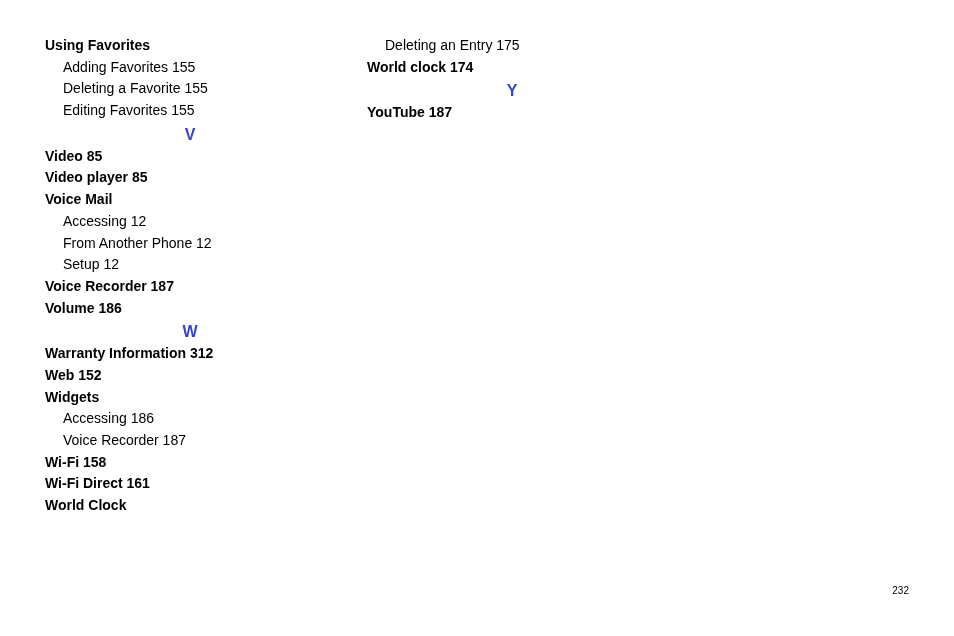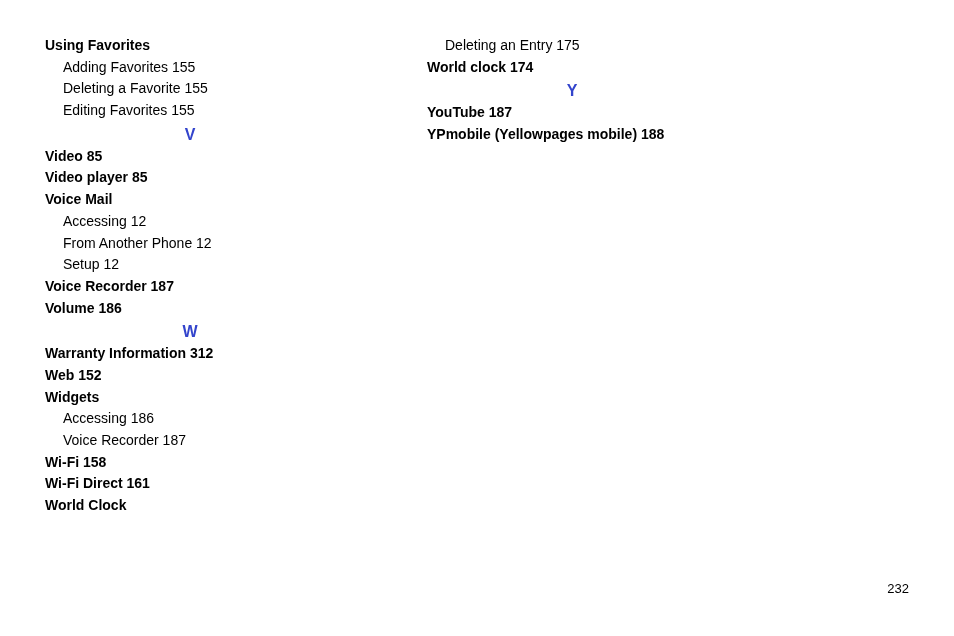--- a/index.html
+++ b/index.html
@@ -8,21 +8,21 @@
       height: 636px;
       background: #fff;
       font-family: Arial, Helvetica, sans-serif;
       font-size: 14px;
       color: #000;
       position: relative;
       padding: 35px 45px 0 45px;
     }
     .columns {
       display: flex;
-      gap: 92px;
+      gap: 32px;
     }
     .col {
       width: 290px;
     }
     .section-letter {
       text-align: center;
       font-weight: bold;
       color: #3344cc;
       font-size: 16px;
       padding: 4px 0 2px 0;
@@ -32,21 +32,21 @@
     .entry .page { font-weight: bold; }
     .subentry {
       padding-left: 18px;
       line-height: 1.55;
       white-space: nowrap;
     }
     .page-number {
       position: absolute;
       right: 45px;
       bottom: 40px;
-      font-size: 13px;
+      font-size: 10px;
     }
   </style>
 </head>
 <body>
 
 <div class="columns">
 
   <div class="col">
     <div class="entry"><span class="term">Using Favorites</span></div>
     <div class="subentry"><span>Adding Favorites</span> <span>155</span></div>
@@ -76,18 +76,17 @@
     <div class="entry"><span class="term">World Clock</span></div>
   </div>
 
   <div class="col">
     <div class="subentry"><span>Deleting an Entry</span> <span>175</span></div>
     <div class="entry"><span class="term">World clock</span> <span class="page">174</span></div>
 
     <div class="section-letter">Y</div>
 
     <div class="entry"><span class="term">YouTube</span> <span class="page">187</span></div>
-    <div class="entry"><span class="term">YPmobile (Yellowpages mobile)</span> <span class="page">188</span></div>
   </div>
 
 </div>
 
 <div class="page-number">232</div>
 
 </body></html>

